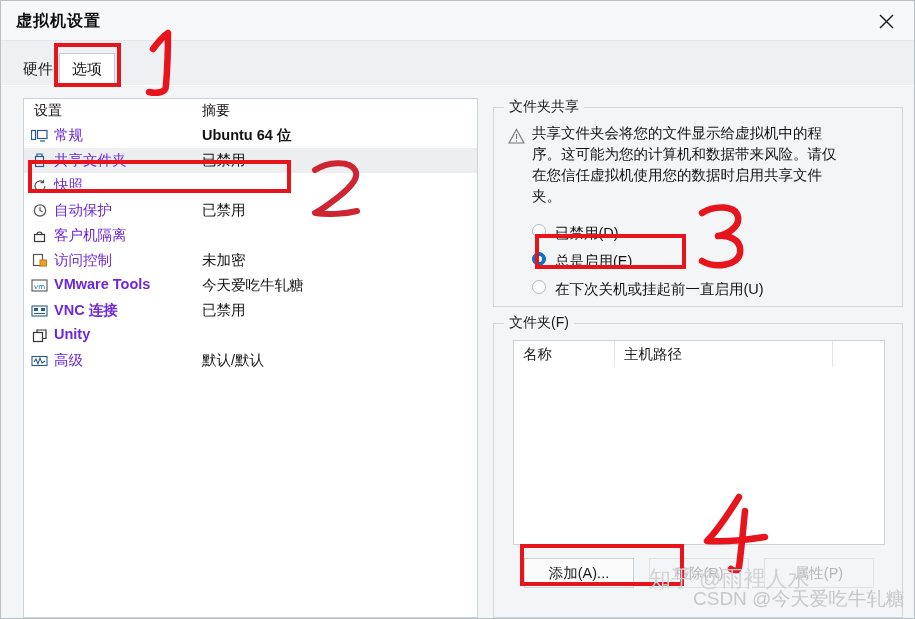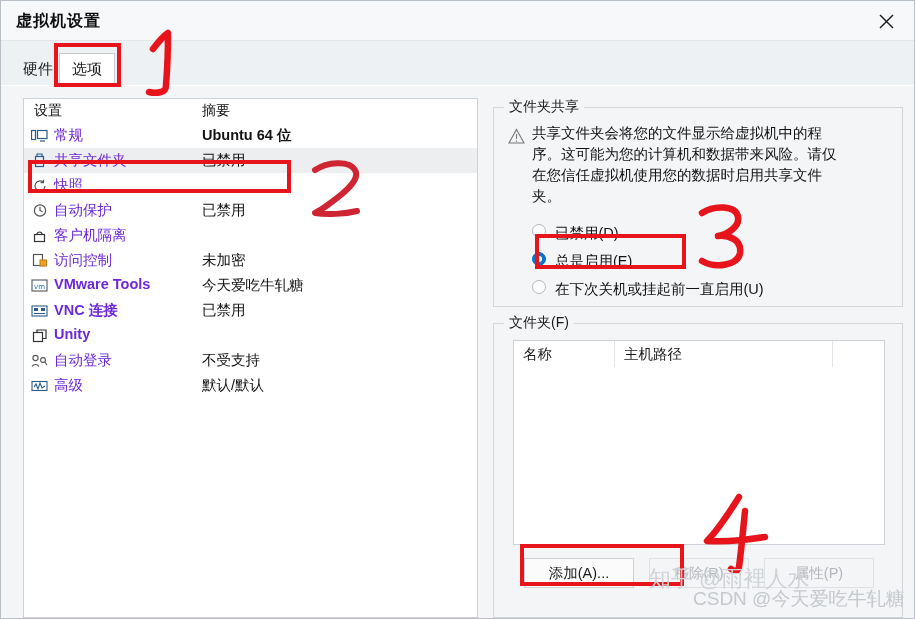--- a/index.html
+++ b/index.html
@@ -393,32 +393,20 @@
         <svg width="16" height="14" viewBox="0 0 16 14">
           <rect x="1.5" y="3.5" width="9" height="9" fill="none" stroke="#333" stroke-width="1.2"></rect>
           <path d="M5 3.5 L5 1 L14 1 L14 9.5 L11 9.5" fill="none" stroke="#333" stroke-width="1.2"></path>
         </svg>
       </span>
       <span class="row-label bold">Unity</span>
       <span class="row-summary"></span>
     </div>
 
 
-    <div class="list-row">
-      <span class="row-icon">
-        <svg width="17" height="14" viewBox="0 0 17 14">
-          <circle cx="4.5" cy="4" r="2.6" fill="none" stroke="#555" stroke-width="1.1"></circle>
-          <path d="M1 12.5 a4 4 0 0 1 7 0" fill="none" stroke="#555" stroke-width="1.1"></path>
-          <circle cx="12" cy="6" r="2.4" fill="none" stroke="#555" stroke-width="1.1"></circle>
-          <line x1="13.6" y1="7.6" x2="16" y2="11" stroke="#555" stroke-width="1.1"></line>
-        </svg>
-      </span>
-      <span class="row-label">自动登录</span>
-      <span class="row-summary">不受支持</span>
-    </div>
 
     <div class="list-row">
       <span class="row-icon">
         <svg width="17" height="14" viewBox="0 0 17 14">
           <rect x="1" y="2.5" width="15" height="9" fill="none" stroke="#2a5c8a" stroke-width="1.1"></rect>
           <polyline points="3,8 5,5 7,10 9,4 11,9 14,7" fill="none" stroke="#2a5c8a" stroke-width="1.1"></polyline>
         </svg>
       </span>
       <span class="row-label">高级</span>
       <span class="row-summary">默认/默认</span>

